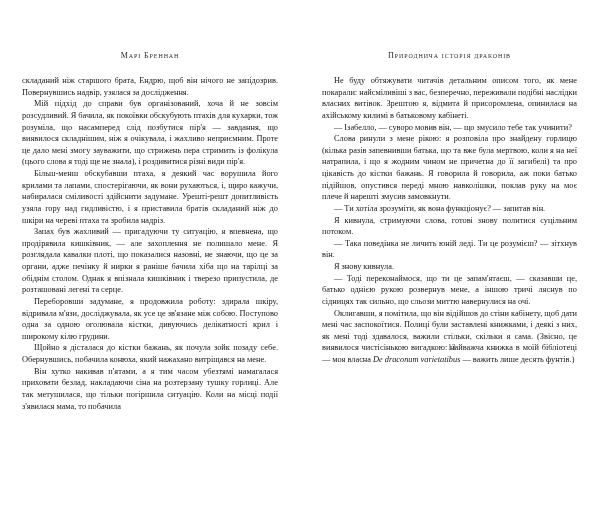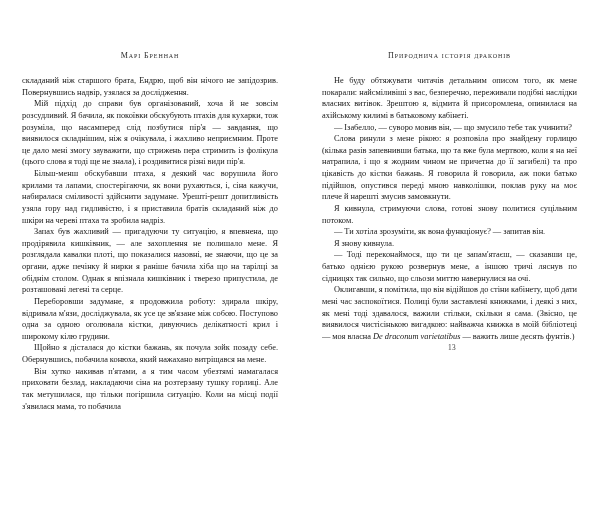--- a/index.html
+++ b/index.html
@@ -95,36 +95,37 @@
 </head>
 <body>
 
 <div class="spread">
 
   <div class="page page-verso">
     <div class="running-head">Марі Бреннан</div>
     <div class="text-block">
         <p class="para no-indent">складаний ніж старшого брата, Ендрю, щоб він нічого не запідозрив. Повернувшись надвір, узялася за дослідження.</p>
         <p class="para">Мій підхід до справи був організований, хоча й не зовсім розсудливий. Я бачила, як покоївки обскубують птахів для кухарки, тож розуміла, що насамперед слід позбутися пір'я — завдання, що виявилося складнішим, ніж я очікувала, і жахливо неприємним. Проте це дало мені змогу зауважити, що стрижень пера стримить із фолікула (цього слова я тоді ще не знала), і роздивитися різні види пір'я.</p>
-        <p class="para">Більш-менш обскубавши птаха, я деякий час ворушила його крилами та лапами, спостерігаючи, як вони рухаються, і, сіна кажучи, набиралася сміливості здійснити задумане. Урешті-решт допитливість узяла гору над гидливістю, і я приставила братів складаний ніж до шкіри на череві птаха та зробила надріз.</p>
+        <p class="para">Більш-менш обскубавши птаха, я деякий час ворушила його крилами та лапами, спостерігаючи, як вони рухаються, і, щиро кажучи, набиралася сміливості здійснити задумане. Урешті-решт допитливість узяла гору над гидливістю, і я приставила братів складаний ніж до шкіри на череві птаха та зробила надріз.</p>
         <p class="para">Запах був жахливий — пригадуючи ту ситуацію, я впевнена, що продірявила кишківник, — але захоплення не полишало мене. Я розглядала кавалки плоті, що показалися назовні, не знаючи, що це за органи, адже печінку й нирки я раніше бачила хіба що на тарілці за обіднім столом. Однак я впізнала кишківник і тверезо припустила, де розташовані легені та серце.</p>
         <p class="para">Переборовши задумане, я продовжила роботу: здирала шкіру, відривала м'язи, досліджувала, як усе це зв'язане між собою. Поступово одна за одною оголювала кістки, дивуючись делікатності крил і широкому кілю грудини.</p>
         <p class="para">Щойно я дісталася до кістки бажань, як почула зойк позаду себе. Обернувшись, побачила конюха, який нажахано витріщався на мене.</p>
         <p class="para">Він хутко накивав п'ятами, а я тим часом убезтямі намагалася приховати безлад, накладаючи сіна на розтерзану тушку горлиці. Але так метушилася, що тільки погіршила ситуацію. Коли на місці події з'явилася мама, то побачила</p>
       </div>
   </div>
 
   <div class="page page-recto">
     <div class="running-head">Природнича історія драконів</div>
     <div class="text-block">
         <p class="para"><span>Не буду обтяжувати читачів детальним описом того, як мене покарали: найсміливіші з вас, безперечно, переживали подібні наслідки власних витівок. Зрештою я, відмита й присоромлена, опинилася на ахійському килимі в батьковому кабінеті.</span></p>
         <p class="para"><span>— Ізабелло, — суворо мовив він, — що змусило тебе так учинити?</span></p>
         <p class="para"><span>Слова ринули з мене рікою: я розповіла про знайдену горлицю (кілька разів запевнивши батька, що та вже була мертвою, коли я на неї натрапила, і що я жодним чином не причетна до її загибелі) та про цікавість до кістки бажань. Я говорила й говорила, аж поки батько підійшов, опустився переді мною навколішки, поклав руку на моє плече й нарешті змусив замовкнути.</span></p>
+        <p class="para"><span>— Ти хотіла зрозуміти, як вона функціонує? — запитав він.</span></p>
         <p class="para"><span>Я кивнула, стримуючи слова, готові знову политися суцільним потоком.</span></p>
-        <p class="para"><span>— Ти хотіла зрозуміти, як вона функціонує? — запитав він.</span></p>
+        <p class="para"><span>— Така поведінка не личить юній леді. Ти це розумієш? — зітхнув він.</span></p>
         <p class="para"><span>Я знову кивнула.</span></p>
         <p class="para"><span>— Тоді переконаймося, що ти це запам'ятаєш, — сказавши це, батько однією рукою розвернув мене, а іншою тричі ляснув по сідницях так сильно, що сльози миттю навернулися на очі.</span></p>
         <p class="para"><span>Оклигавши, я помітила, що він відійшов до стіни кабінету, щоб дати мені час заспокоїтися. Полиці були заставлені книжками, і деякі з них, як мені тоді здавалося, важили стільки, скільки я сама. (Звісно, це виявилося чистісінькою вигадкою: найважча книжка в моїй бібліотеці — моя власна </span><i>De draconum varietatibus</i><span> — важить лише десять фунтів.)</span></p>
       </div>
     <div class="folio">13</div>
   </div>
 
 </div>
 
 </body></html>

